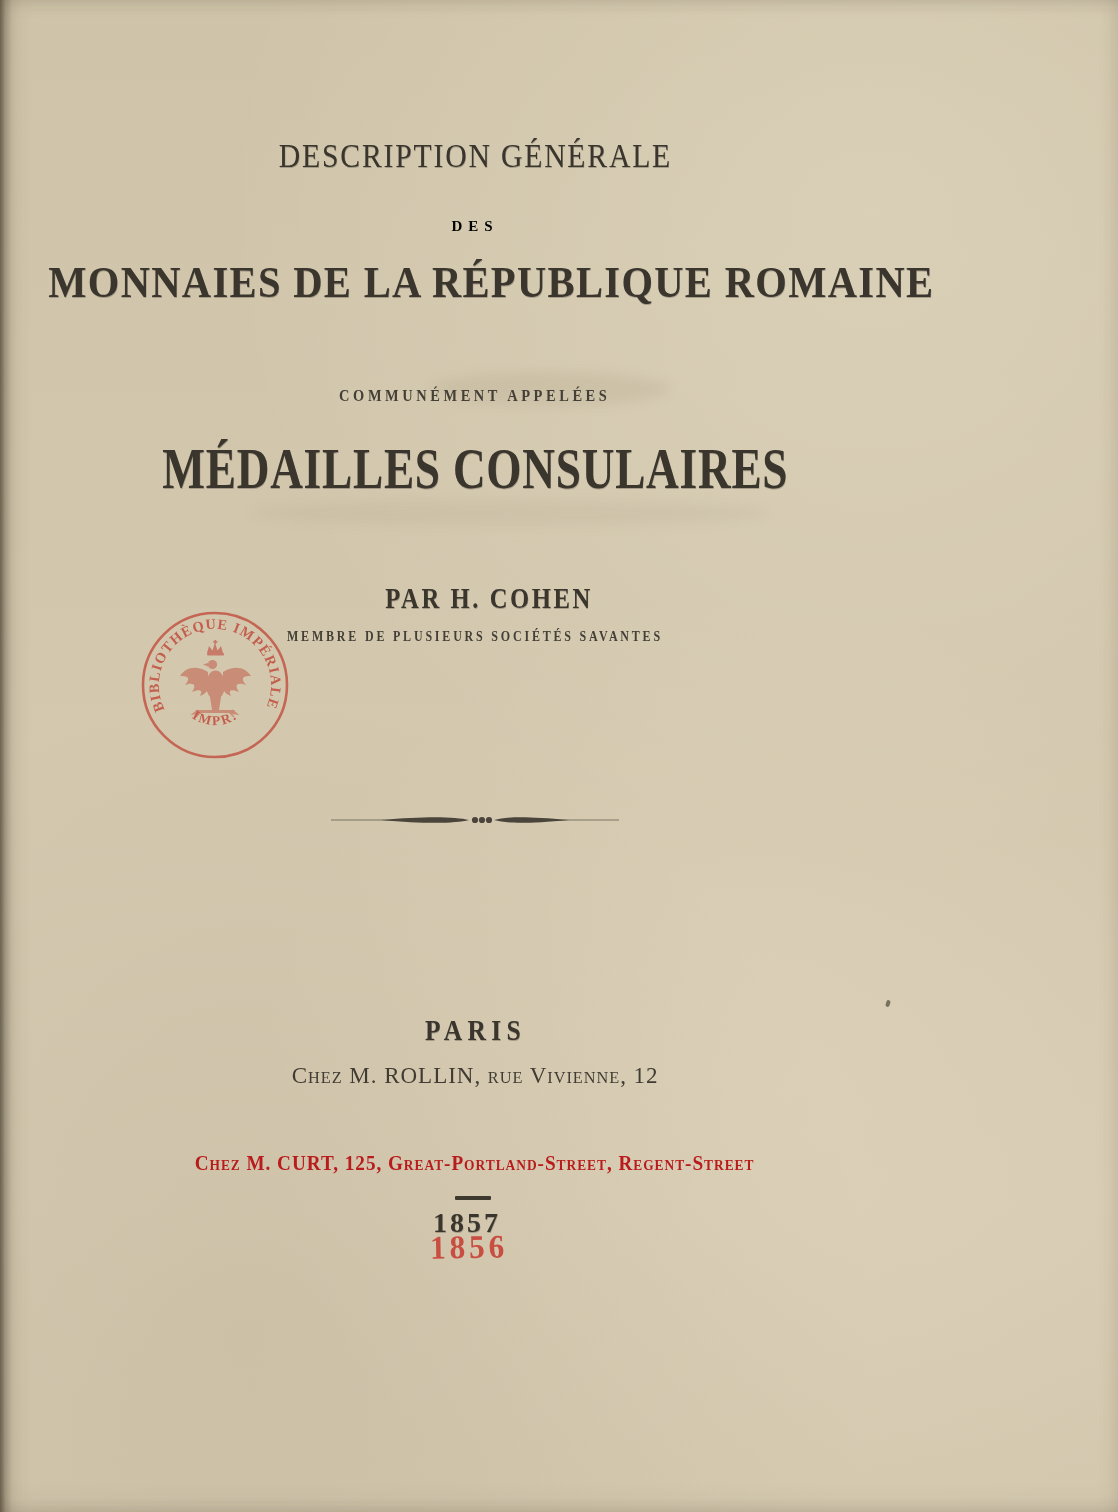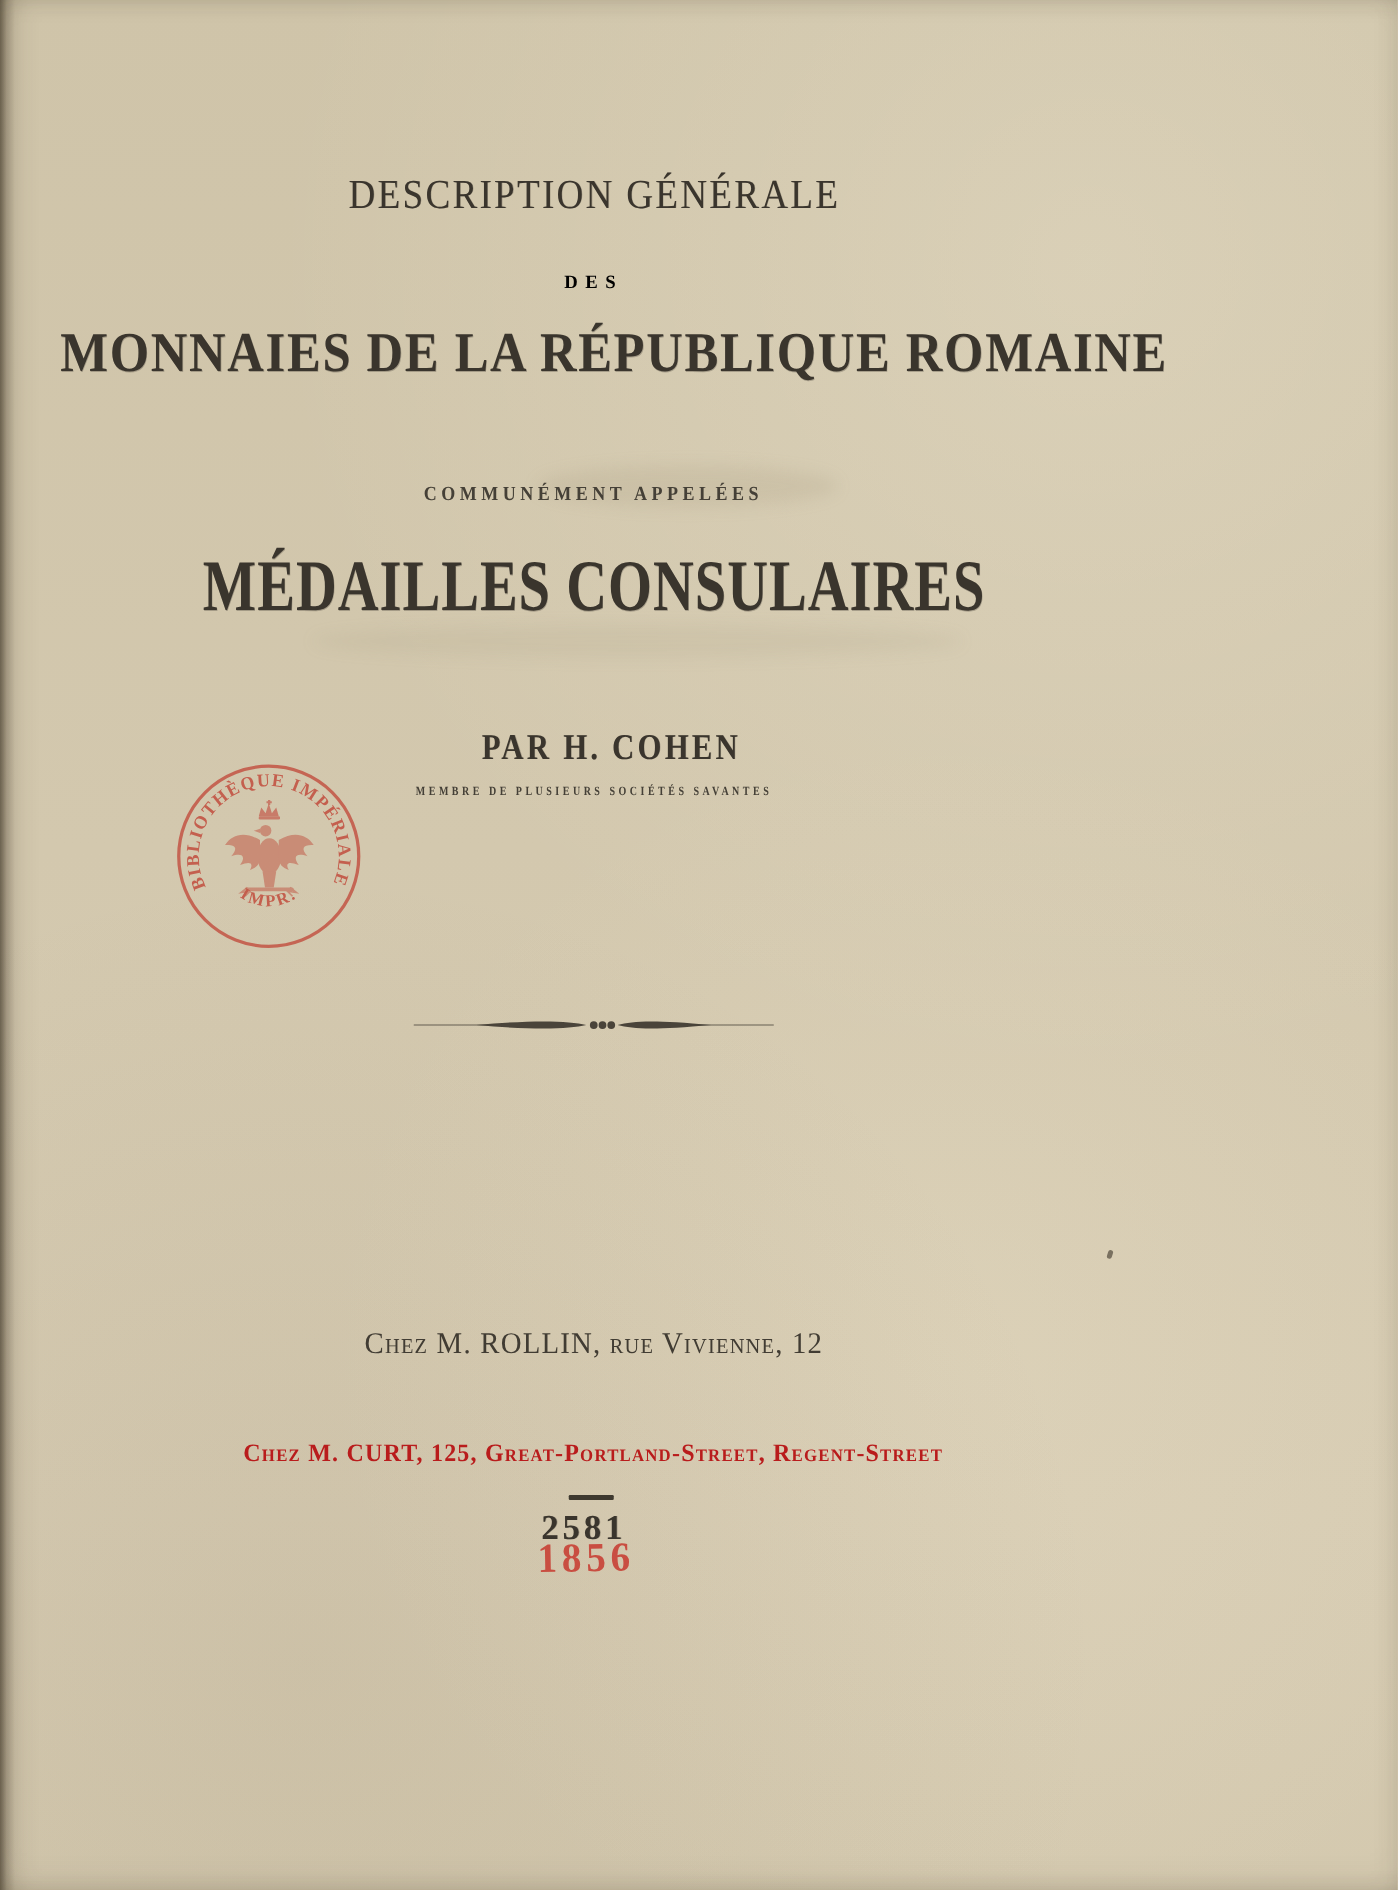--- a/index.html
+++ b/index.html
@@ -37,21 +37,21 @@
   .line{position:absolute;left:0;width:100%;text-align:center;line-height:1;color:#3a352d;white-space:nowrap;}
   .ib{display:inline-block;transform:scaleX(var(--sx,1));transform-origin:center;}
   .inked{text-shadow:0.5px 0.5px 0 rgba(59,54,46,0.30);}
 
   .t-title1{top:140px;font-size:33px;font-weight:normal;letter-spacing:2px;}
   .t-des{top:219px;font-size:15px;font-weight:bold;letter-spacing:6px;color:#000000;}
   .t-title2{top:260px;font-size:45px;font-weight:bold;letter-spacing:1.5px;}
   .t-comm{top:388px;font-size:16px;font-weight:bold;letter-spacing:4px;color:#454037;}
   .t-main{top:440px;font-size:58px;font-weight:bold;letter-spacing:1px;}
   .t-byline{top:584px;font-size:29px;font-weight:bold;letter-spacing:3px;padding-left:14px;}
-  .t-affil{top:629px;font-size:10px;font-weight:bold;letter-spacing:3.5px;color:#454037;}
+  .t-affil{top:629px;font-size:15px;font-weight:bold;letter-spacing:3.5px;color:#454037;}
   .t-city1{top:1016px;font-size:29px;font-weight:bold;letter-spacing:6px;}
   .t-addr1{top:1063px;font-size:24px;font-weight:400;font-variant:small-caps;letter-spacing:1px;color:#413c33;}
   .t-city2{top:1121px;font-size:26px;font-weight:bold;letter-spacing:3px;}
   .t-addr2{top:1153px;font-size:20px;font-weight:600;font-variant:small-caps;letter-spacing:1px;color:#b91c1c;}
   .dash-rule{position:absolute;top:1196px;left:50%;margin-left:-20px;width:36px;height:3.5px;background:#3e392f;border-radius:1px;}
   .t-year{top:1209px;font-size:28px;font-weight:bold;letter-spacing:3px;margin-left:-8px;}
   .t-year-stamp{
     top:1231px;font-size:33px;font-weight:bold;letter-spacing:4px;margin-left:-6px;
     color:#c83e33;opacity:0.88;transform:rotate(-1deg);
   }
@@ -106,34 +106,37 @@
         <path d="M52,7 C96,3 126,3.5 140,7 C126,10.5 96,11 52,7 Z" stroke="none"></path>
         <circle cx="146" cy="7" r="3.1" stroke="none"></circle>
         <circle cx="153" cy="7" r="3.1" stroke="none"></circle>
         <circle cx="160" cy="7" r="3.1" stroke="none"></circle>
         <path d="M240,7 C196,3 178,3.5 165,7 C178,10.5 196,11 240,7 Z" stroke="none"></path>
         <path d="M218,7 H290" stroke-width="0.8" fill="none" opacity="0.8"></path>
       </g>
     </svg>
   </div>
 
+  <div class="line t-city1 inked">
+    <span class="ib" style="--sx:0.88">PARIS</span>
+  </div>
 
   <div class="line t-addr1">
     <span class="ib" style="--sx:0.96">Chez M. ROLLIN, rue Vivienne, 12</span>
   </div>
 
 
   <div class="line t-addr2">
     <span class="ib" style="--sx:0.96">Chez M. CURT, 125, Great-Portland-Street, Regent-Street</span>
   </div>
 
   <div class="dash-rule"></div>
 
   <div class="line t-year inked">
-    <span class="ib">2581</span>
+    <span class="ib">1857</span>
   </div>
 
   <div class="line t-year-stamp">
     <span class="ib" style="--sx:0.95">1856</span>
   </div>
 </div>
 
 <svg class="stamp" viewBox="0 0 158 158">
   <defs>
     <path id="arcTop" d="M29.6,105.3 A56,56 0 1 1 128.4,105.3" fill="none"></path>

